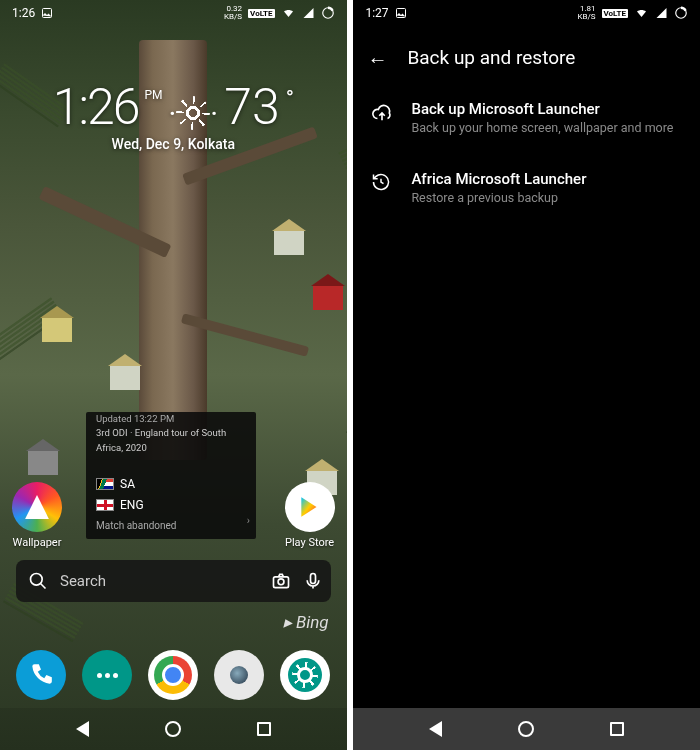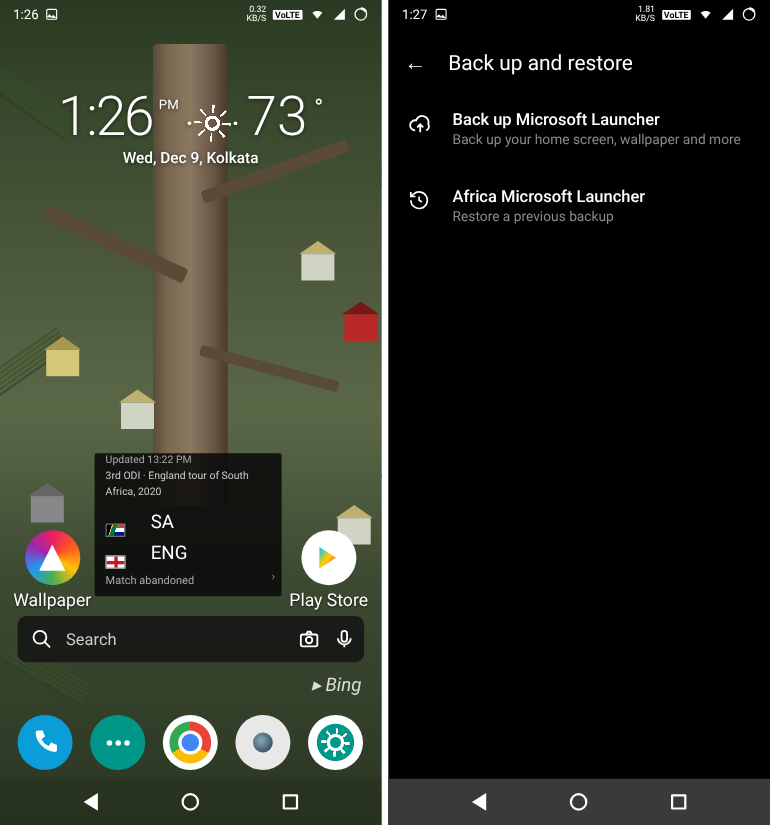--- a/index.html
+++ b/index.html
@@ -46,32 +46,32 @@
   .ampm{font-size:12px;align-self:flex-start;margin-top:10px}
   .dot{font-size:30px}
   .sun{width:22px;height:22px;background:radial-gradient(circle,transparent 4px,#fff 4px,#fff 7px,transparent 7px);border-radius:50%;position:relative;display:inline-block}
   .sun::before{content:"";position:absolute;inset:-6px;background:conic-gradient(#fff 0 8deg,transparent 8deg 45deg,#fff 45deg 53deg,transparent 53deg 90deg,#fff 90deg 98deg,transparent 98deg 135deg,#fff 135deg 143deg,transparent 143deg 180deg,#fff 180deg 188deg,transparent 188deg 225deg,#fff 225deg 233deg,transparent 233deg 270deg,#fff 270deg 278deg,transparent 278deg 315deg,#fff 315deg 323deg,transparent 323deg 360deg);-webkit-mask:radial-gradient(circle,transparent 9px,#000 9px);mask:radial-gradient(circle,transparent 9px,#000 9px);border-radius:50%}
   .temp{font-size:50px;font-weight:300}
   .deg{font-size:22px;align-self:flex-start;margin-top:8px}
   .clock-sub{font-size:14px;font-weight:500}
   
   .card{position:absolute;left:86px;top:412px;width:170px;background:rgba(10,10,10,.88);border-radius:2px;padding:0 10px 6px;font-size:10.5px;line-height:1.5}
   .card .upd{color:#aaa;font-size:9.5px}
-  .card .title{color:#ccc;font-size:9.5px;margin-bottom:8px}
-  .team{display:flex;align-items:flex-end;gap:23px;font-size:17px;margin:3px 0}
+  .card .title{color:#ccc;font-size:9.5px;margin-bottom:20px}
+  .team{display:flex;align-items:center;gap:6px;font-size:12px;margin:3px 0}
   .flag{width:18px;height:12px;border:0.5px solid #888;position:relative}
   .flag-sa{background:linear-gradient(#e03c31 0 33%,#fff 33% 66%,#001489 66%)}
   .flag-sa::after{content:"";position:absolute;inset:0;background:linear-gradient(110deg,#000 0 25%,#ffb81c 25% 30%,#007749 30% 50%,transparent 50%)}
   .flag-eng{background:#fff}
   .flag-eng::before{content:"";position:absolute;left:0;right:0;top:4px;height:3px;background:#ce1124}
   .flag-eng::after{content:"";position:absolute;top:0;bottom:0;left:7px;width:3px;background:#ce1124}
   .card .status-l{color:#aaa;font-size:10px;margin-top:4px}
   .card .chev{position:absolute;right:6px;bottom:10px;color:#888}
   
-  .app{position:absolute;text-align:center;font-size:16px;text-shadow:0 1px 2px rgba(0,0,0,.7)}
+  .app{position:absolute;text-align:center;font-size:11px;text-shadow:0 1px 2px rgba(0,0,0,.7)}
   .app .circle{width:50px;height:50px;border-radius:50%;margin:0 auto 4px;display:flex;align-items:center;justify-content:center}
   .a1{left:12px;top:482px}
   .a2{right:12px;top:482px}
   .wallpaper-ico{background:conic-gradient(#e91e63,#ff5722,#ffc107,#4caf50,#2196f3,#9c27b0,#e91e63)}
   .wallpaper-ico::after{content:"";width:34px;height:34px;background:#fff;border-radius:50%;clip-path:polygon(50% 15%,85% 85%,15% 85%)}
   .play-ico{background:#fff}
   
   .search{position:absolute;left:16px;right:16px;top:560px;height:42px;background:rgba(20,20,20,.85);border-radius:8px;display:flex;align-items:center;padding:0 12px;gap:12px}
   .search input{flex:1;background:transparent;border:none;color:#fff;font-size:15px;outline:none}
   .search input::placeholder{color:#ccc}

